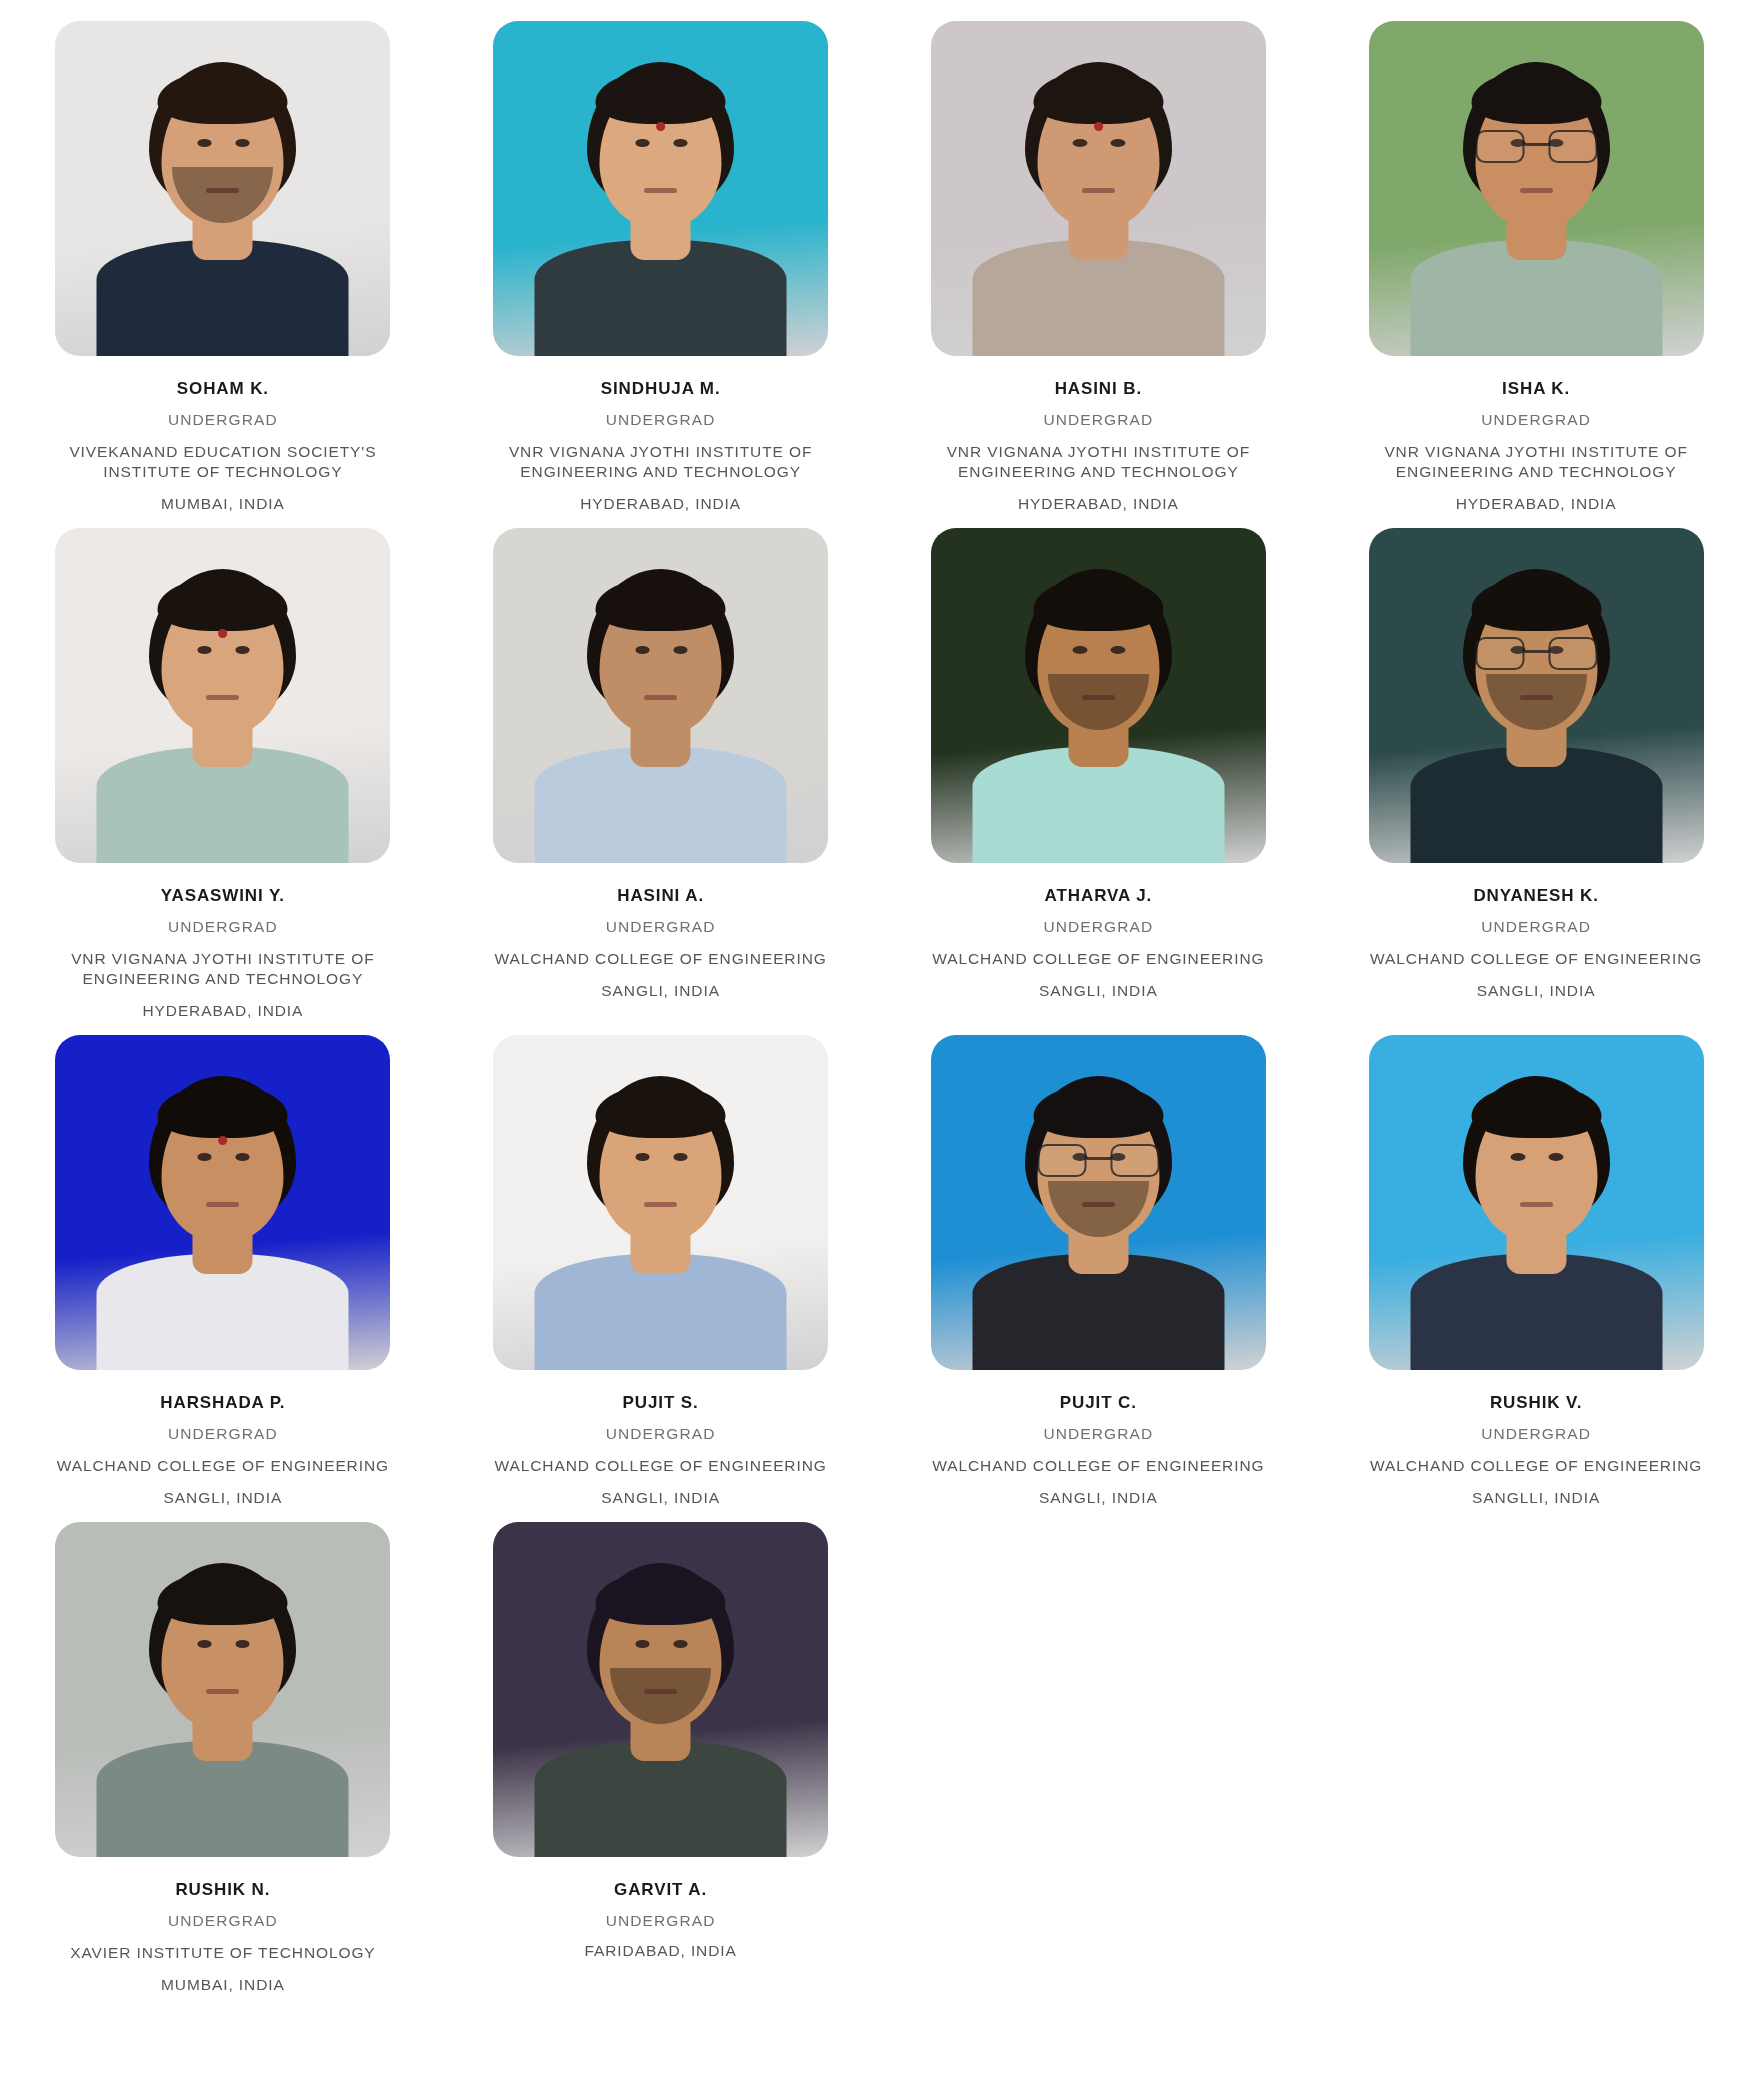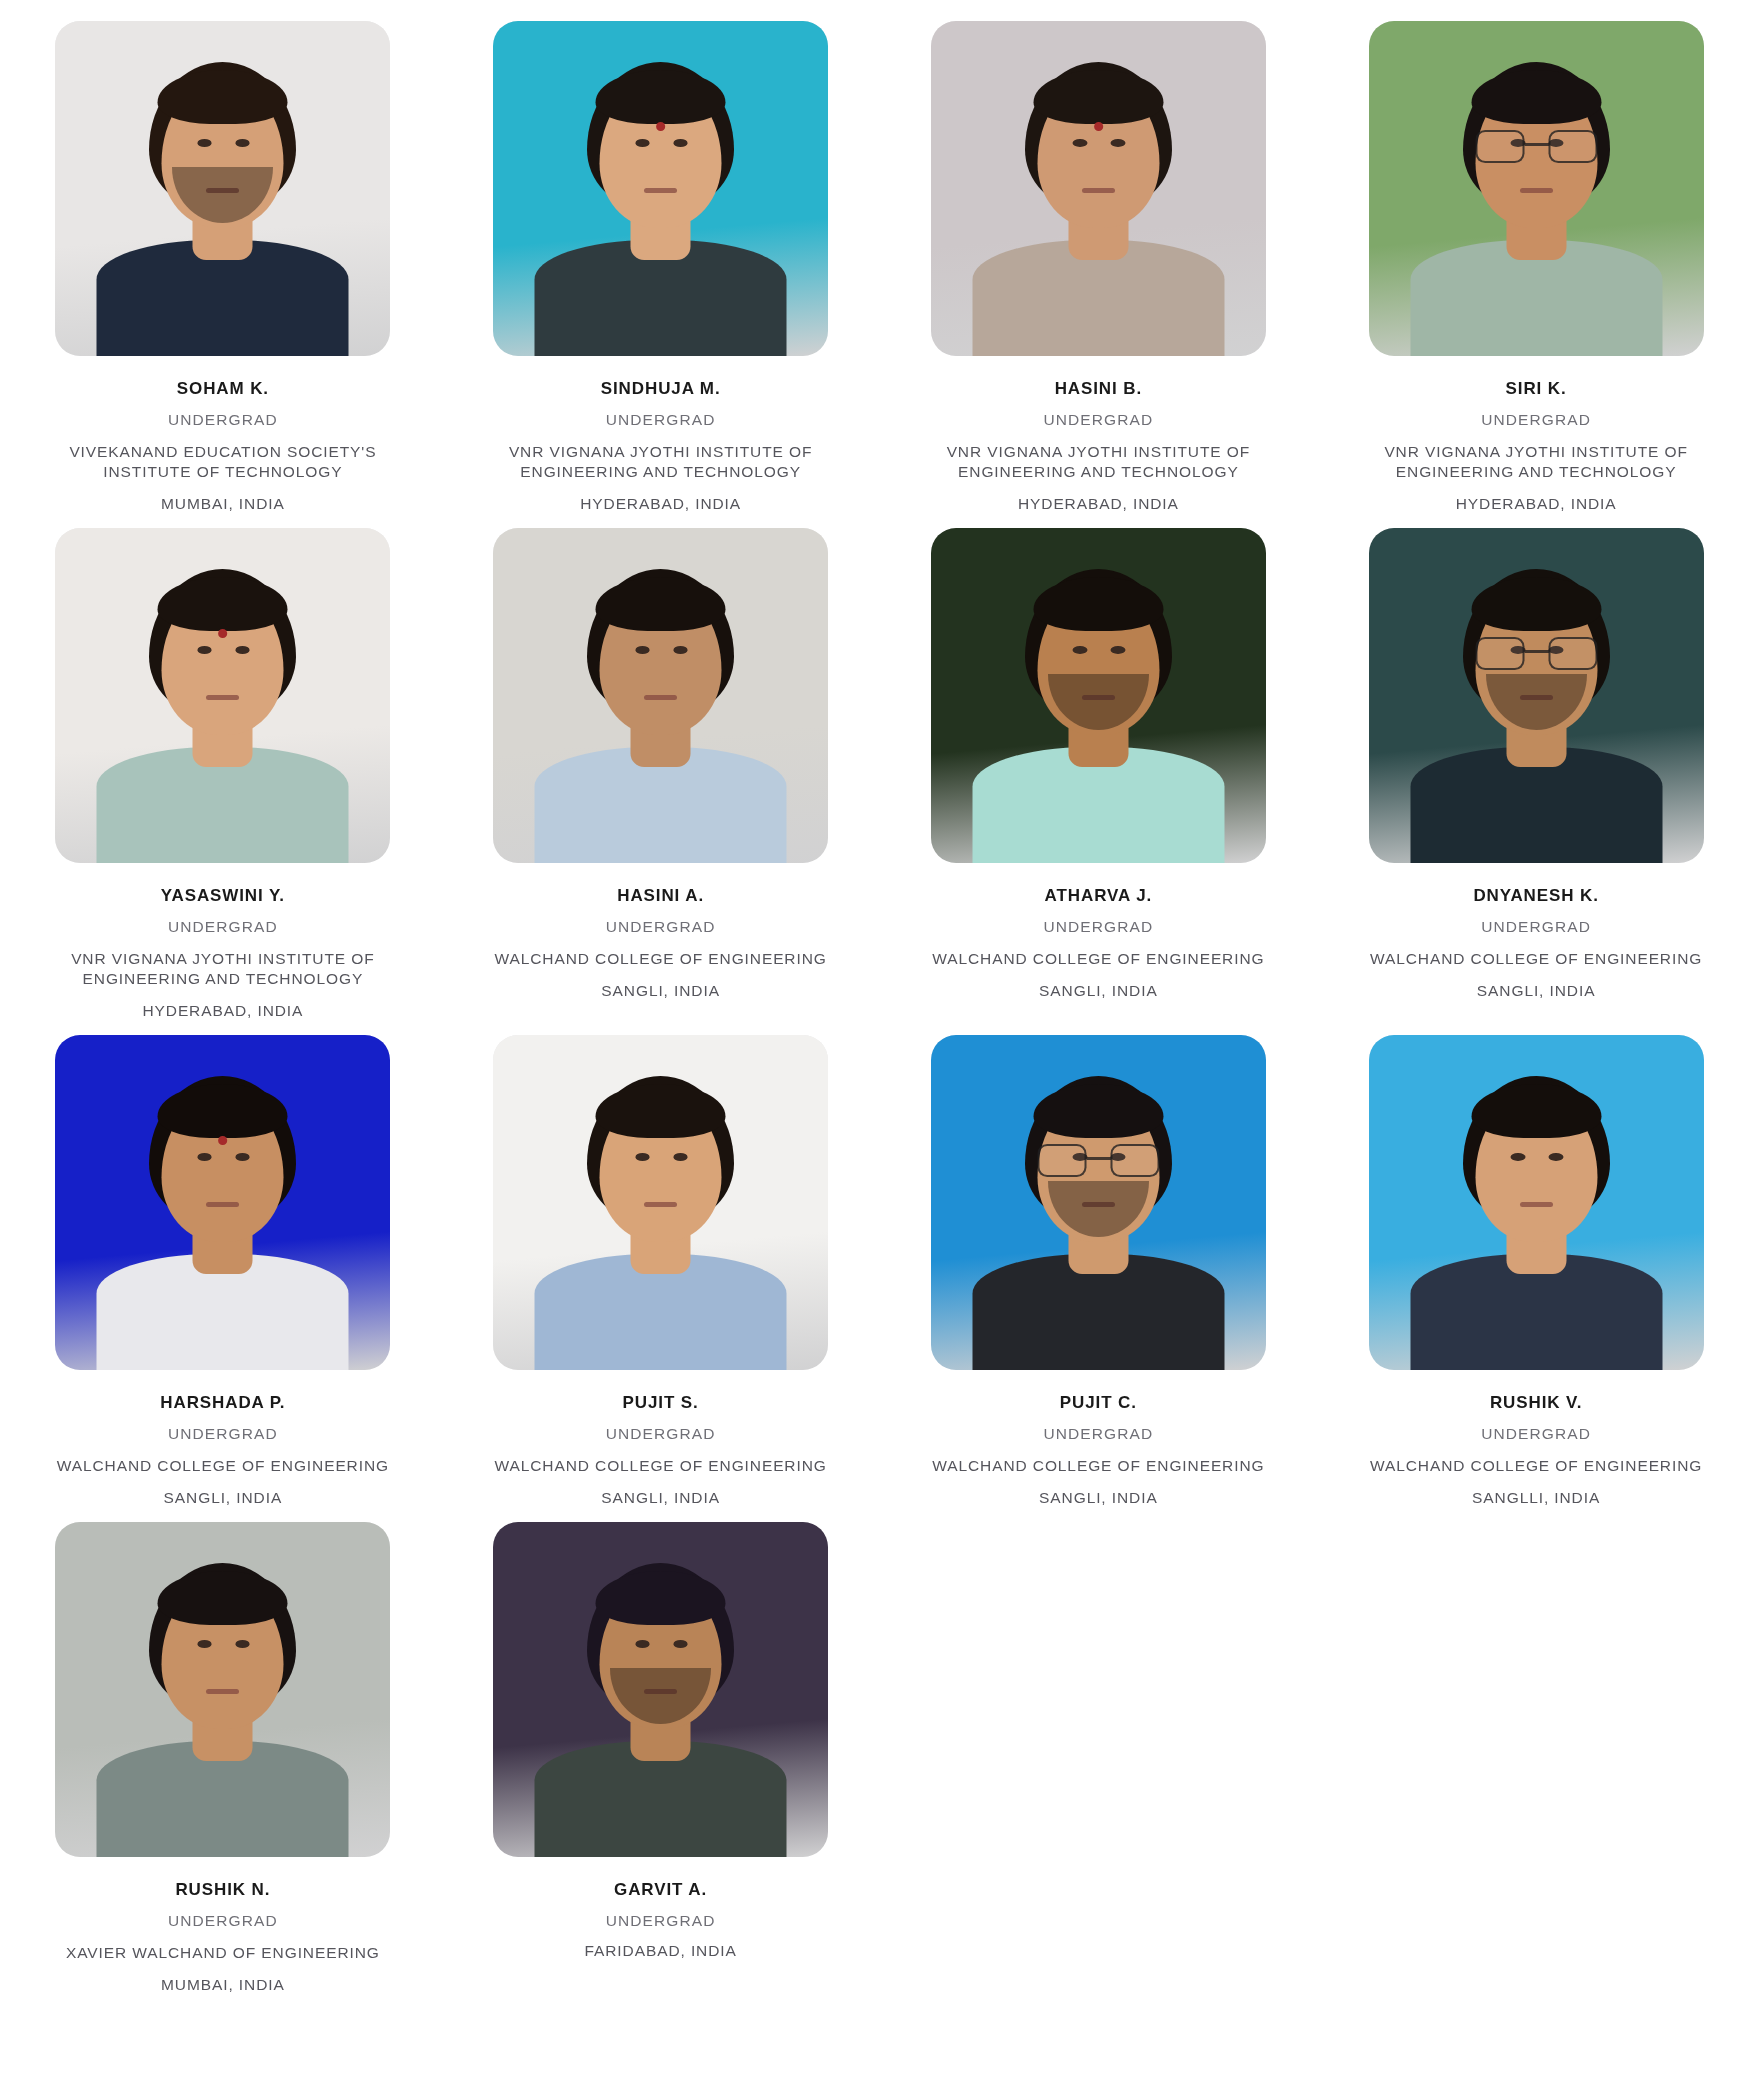--- a/index.html
+++ b/index.html
@@ -226,21 +226,21 @@
           <div class="eye" style="left: 142px; top: 118px;"></div>
           <div class="eye" style="left: 180px; top: 118px;"></div>
           <div class="mouth" style="top: 167px;"></div>
           <div class="glasses" style="top: 109px;">
             <i class="l"></i>
             <b></b>
             <i class="r"></i>
           </div>
         </div>
       </div>
-      <div class="person-name">SIRI K.</div>
+      <div class="person-name">ISHA K.</div>
       <div class="person-level">UNDERGRAD</div>
       <div class="person-org">VNR VIGNANA JYOTHI INSTITUTE OF ENGINEERING AND TECHNOLOGY</div>
       <div class="person-loc">HYDERABAD, INDIA</div>
     </div>
     <div class="person-card">
       <div class="photo-frame">
         <div class="bg" style="background: linear-gradient(175deg, rgb(236, 233, 230) 0%, rgb(236, 233, 230) 62%, rgba(0, 0, 0, 0.1) 100%);"></div>
         <div class="fig" style="width: 335px; height: 335px; top: 0px;">
           <div class="torso" style="width: 252px; height: 116px; bottom: 0px; top: auto; background: rgb(168, 195, 187);"></div>
           <div class="neck" style="width: 60px; height: 68px; top: 171px; background: rgb(217, 165, 124);"></div>
@@ -414,21 +414,21 @@
           <div class="hair" style="width: 147px; height: 146px; top: 41px; background: rgb(23, 17, 16);"></div>
           <div class="head" style="width: 122px; height: 147px; top: 60px; background: rgb(199, 145, 101);"></div>
           <div class="hair" style="width: 130px; height: 54px; top: 49px; background: rgb(23, 17, 16);"></div>
           <div class="eye" style="left: 142px; top: 118px;"></div>
           <div class="eye" style="left: 180px; top: 118px;"></div>
           <div class="mouth" style="top: 167px;"></div>
         </div>
       </div>
       <div class="person-name">RUSHIK N.</div>
       <div class="person-level">UNDERGRAD</div>
-      <div class="person-org">XAVIER WALCHAND OF ENGINEERING</div>
+      <div class="person-org">XAVIER INSTITUTE OF TECHNOLOGY</div>
       <div class="person-loc">MUMBAI, INDIA</div>
     </div>
     <div class="person-card">
       <div class="photo-frame">
         <div class="bg" style="background: linear-gradient(175deg, rgb(61, 51, 72) 0%, rgb(61, 51, 72) 62%, rgba(0, 0, 0, 0.1) 100%);"></div>
         <div class="fig" style="width: 335px; height: 335px; top: 0px;">
           <div class="torso" style="width: 252px; height: 116px; bottom: 0px; top: auto; background: rgb(60, 70, 65);"></div>
           <div class="neck" style="width: 60px; height: 68px; top: 171px; background: rgb(185, 132, 87);"></div>
           <div class="hair" style="width: 147px; height: 146px; top: 41px; background: rgb(27, 20, 32);"></div>
           <div class="head" style="width: 122px; height: 147px; top: 60px; background: rgb(185, 132, 87);"></div>

